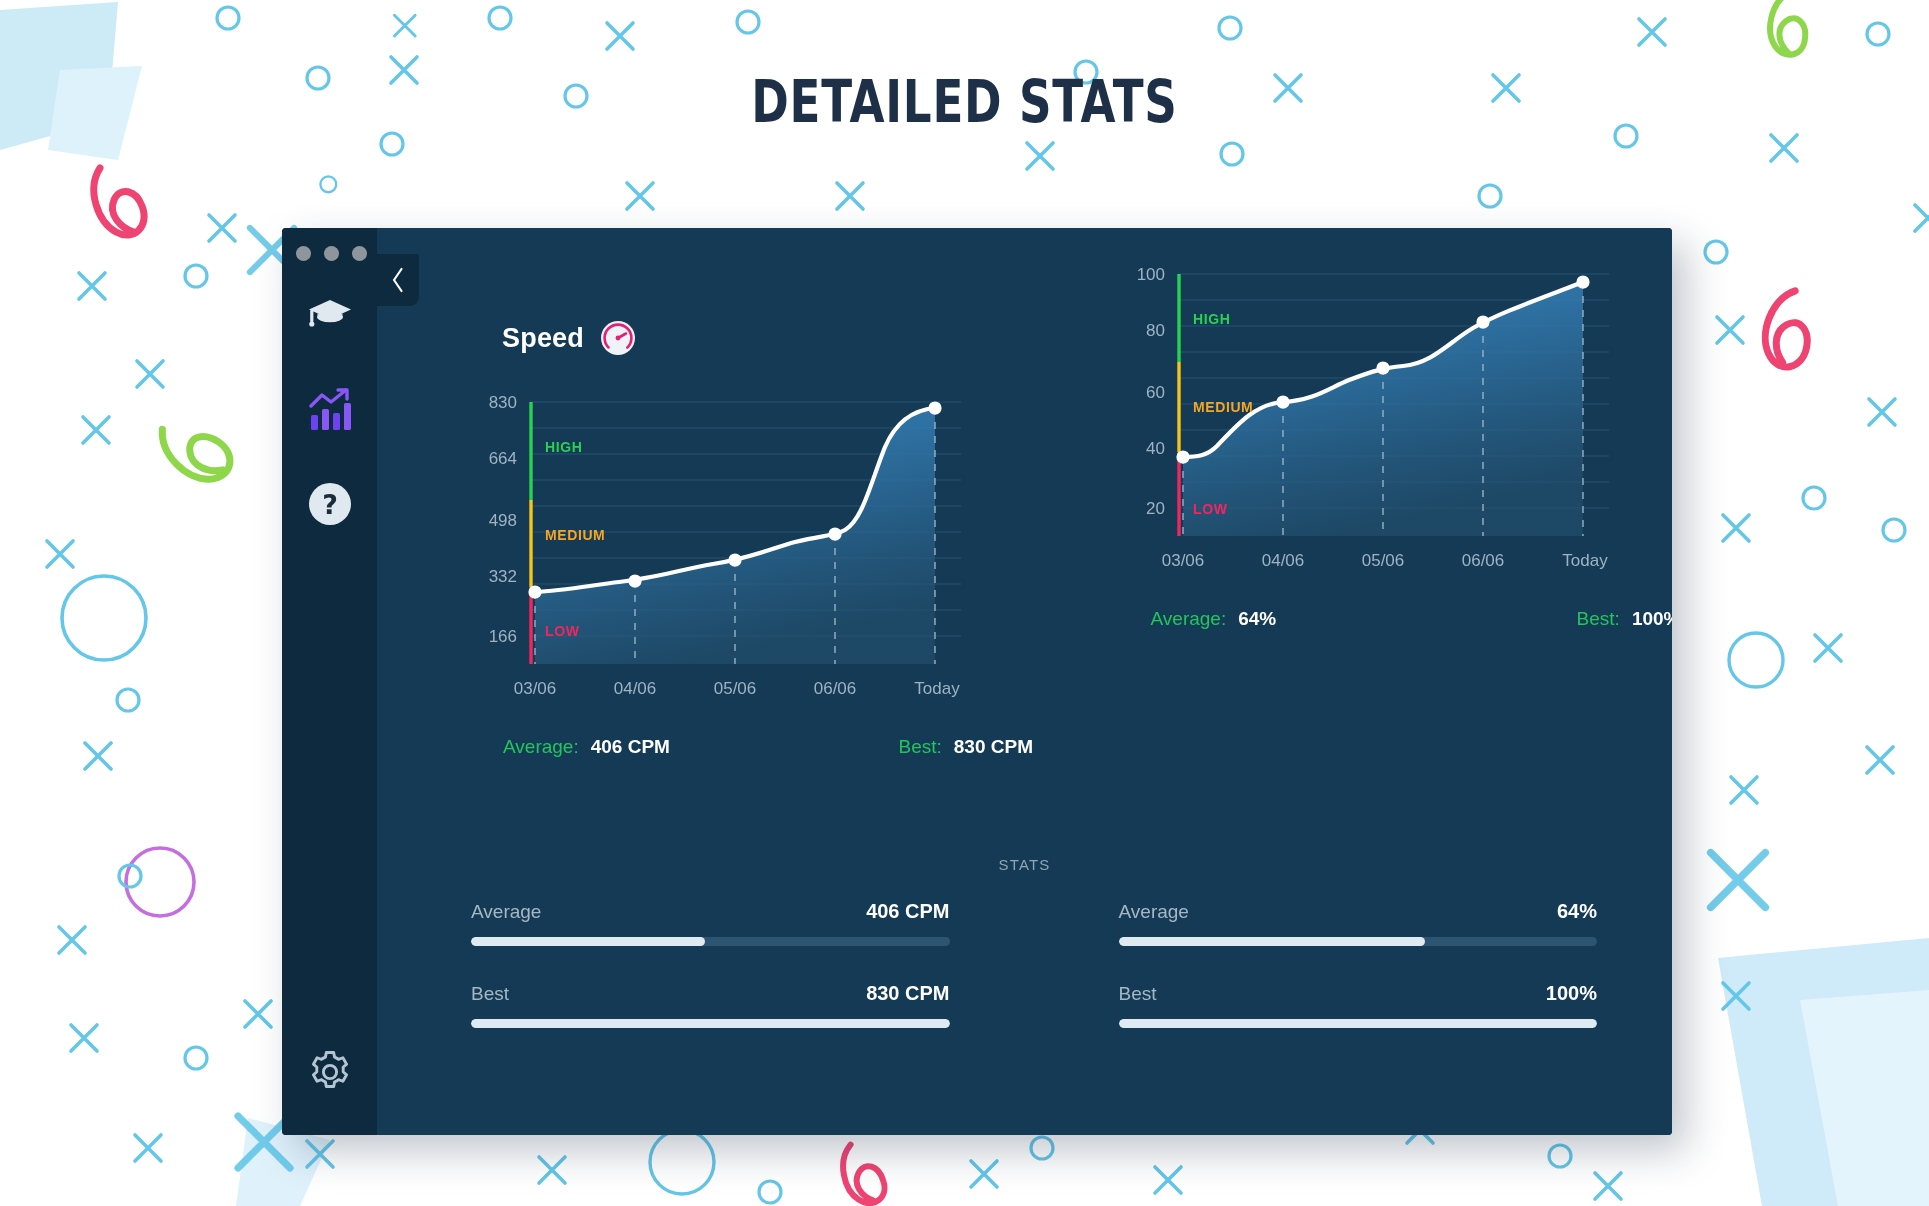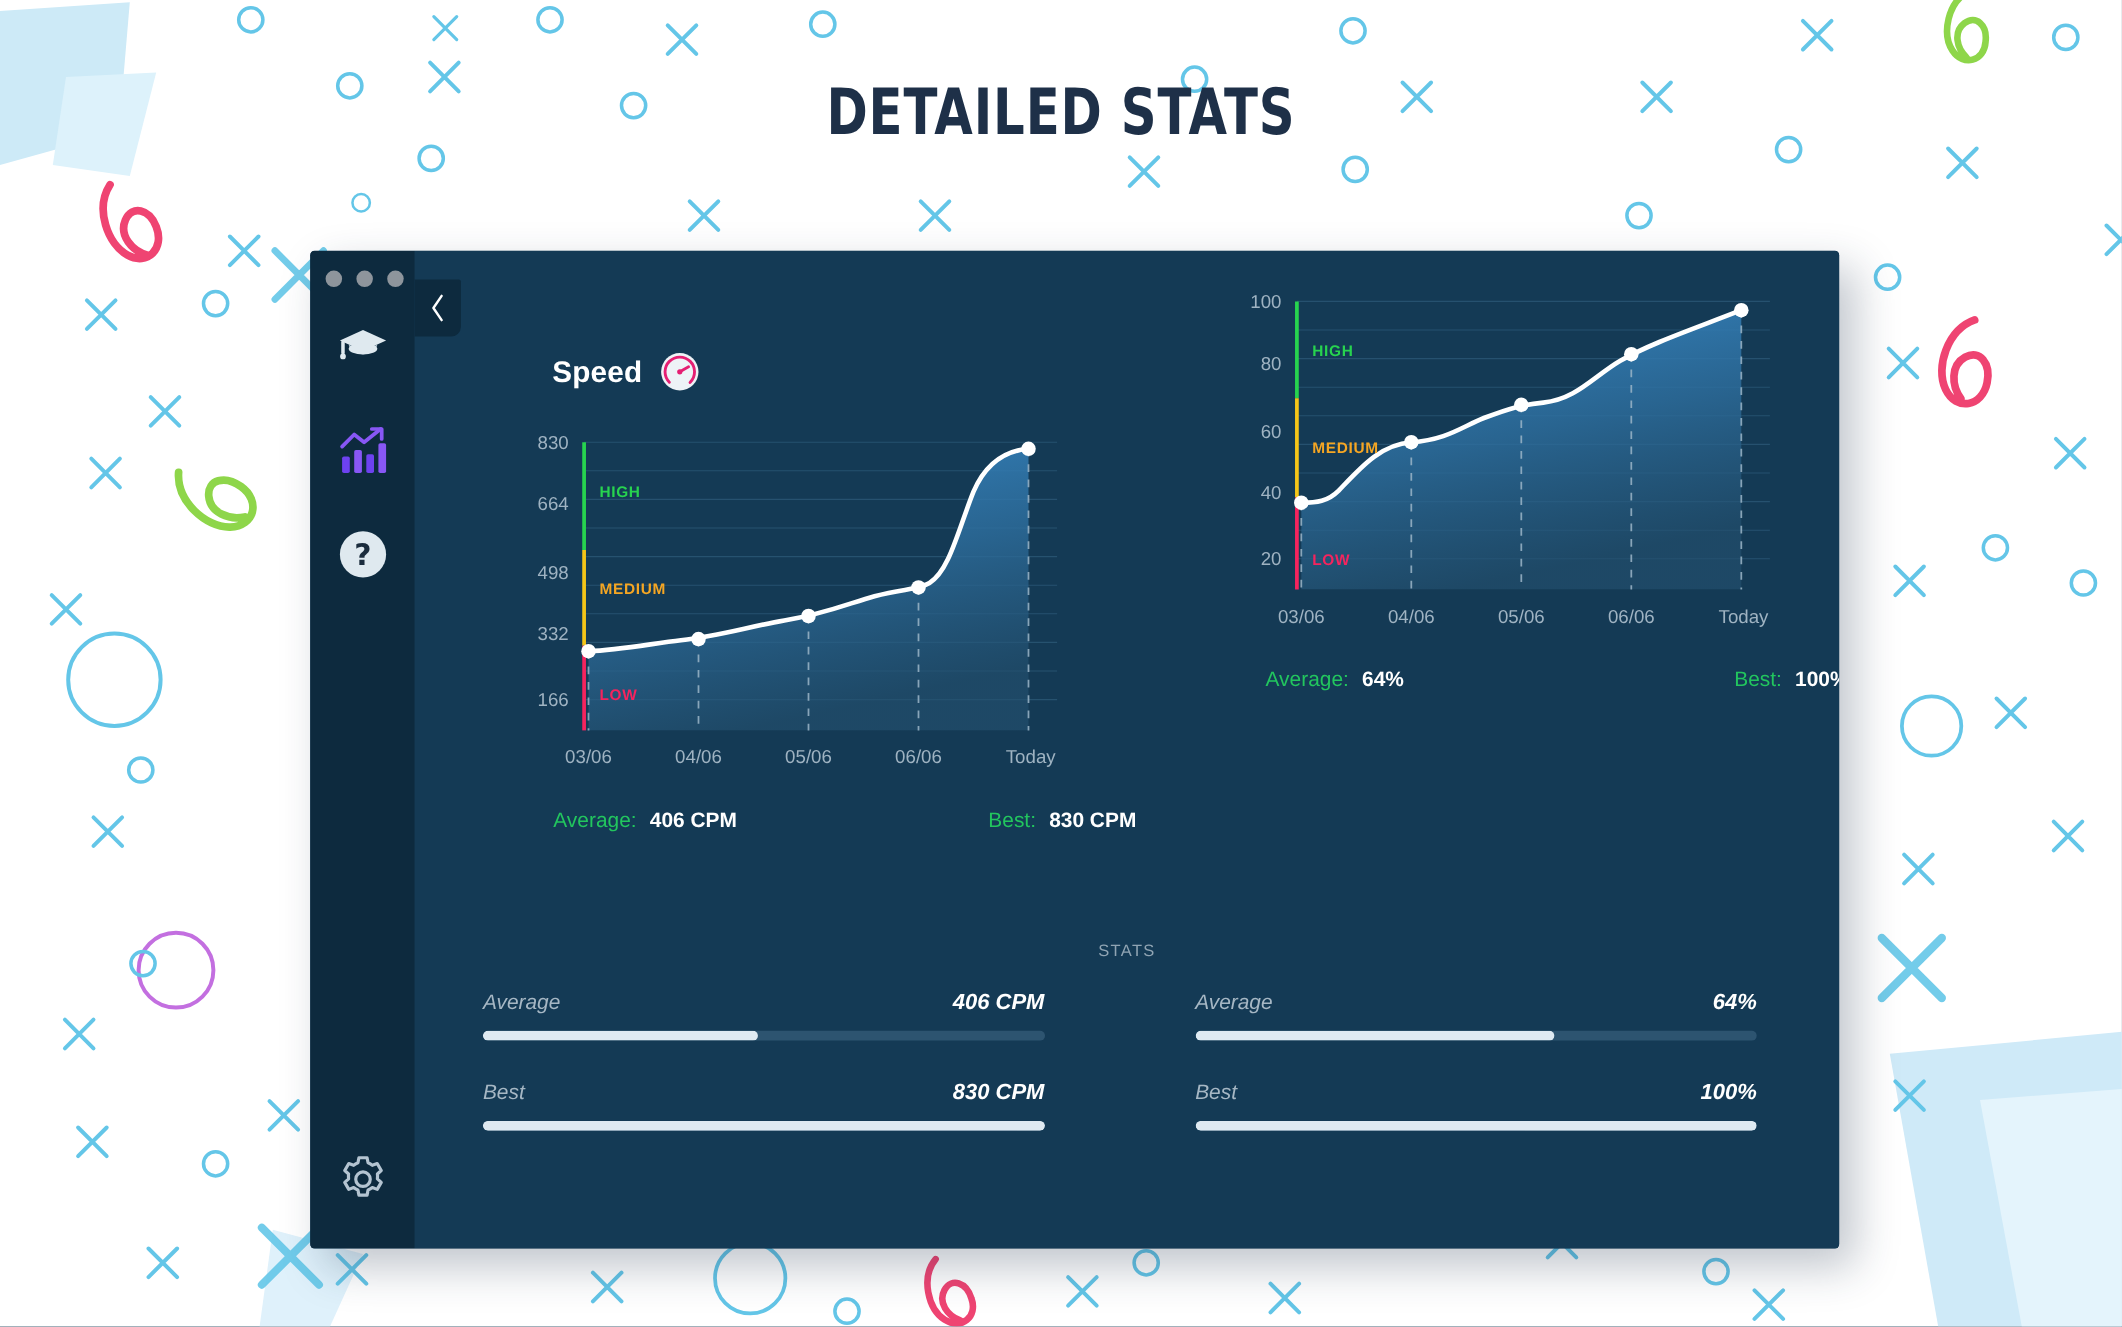--- a/index.html
+++ b/index.html
@@ -119,21 +119,21 @@
     position: absolute;
     top: 628px; left: 0; width: 100%;
     text-align: center;
     font-size: 15px;
     letter-spacing: 1.2px;
     color: #90a4b3;
   }
 
   
   .meters { position: absolute; top: 672px; left: 0; right: 0; display: flex; }
-  .meter-col { width: 50%; padding-left: 62px; padding-right: 75px; font-style: italic; }
+  .meter-col { width: 50%; padding-left: 94px; padding-right: 75px; }
   .meter { margin-bottom: 36px; }
   .meter-row { display: flex; justify-content: space-between; align-items: baseline; margin-bottom: 14px; }
   .meter-label { font-size: 19px; color: #a6b7c4; }
   .meter-value { font-size: 20px; color: #ffffff; font-weight: 700; }
   .meter-track {
     height: 9px; border-radius: 5px;
     background: #2d5470;
     overflow: hidden;
   }
   .meter-fill { height: 100%; border-radius: 5px; background: #dfeaf2; }

